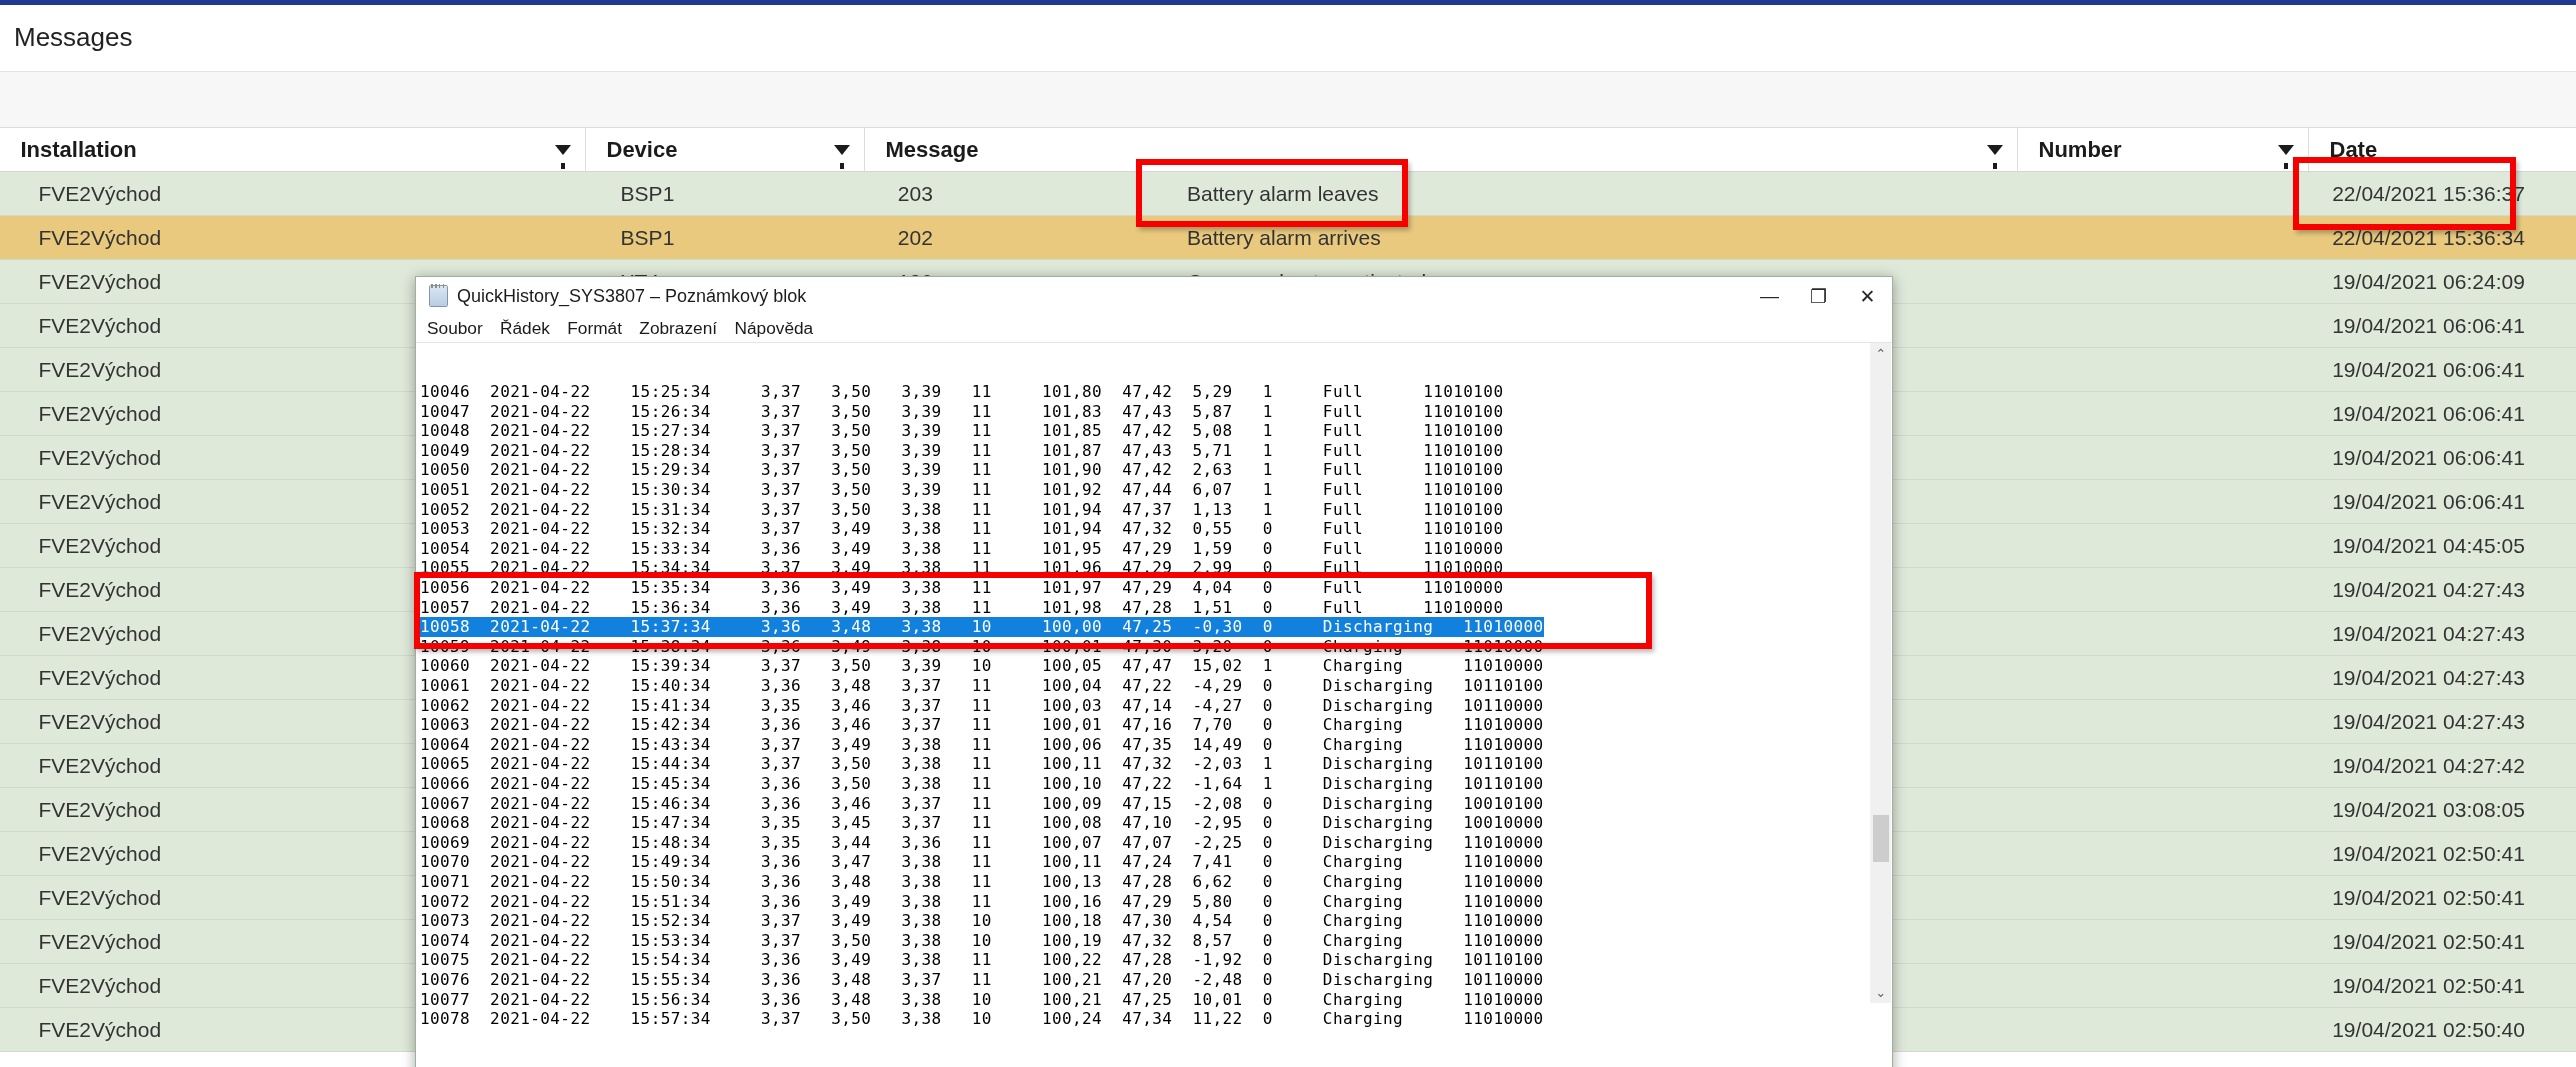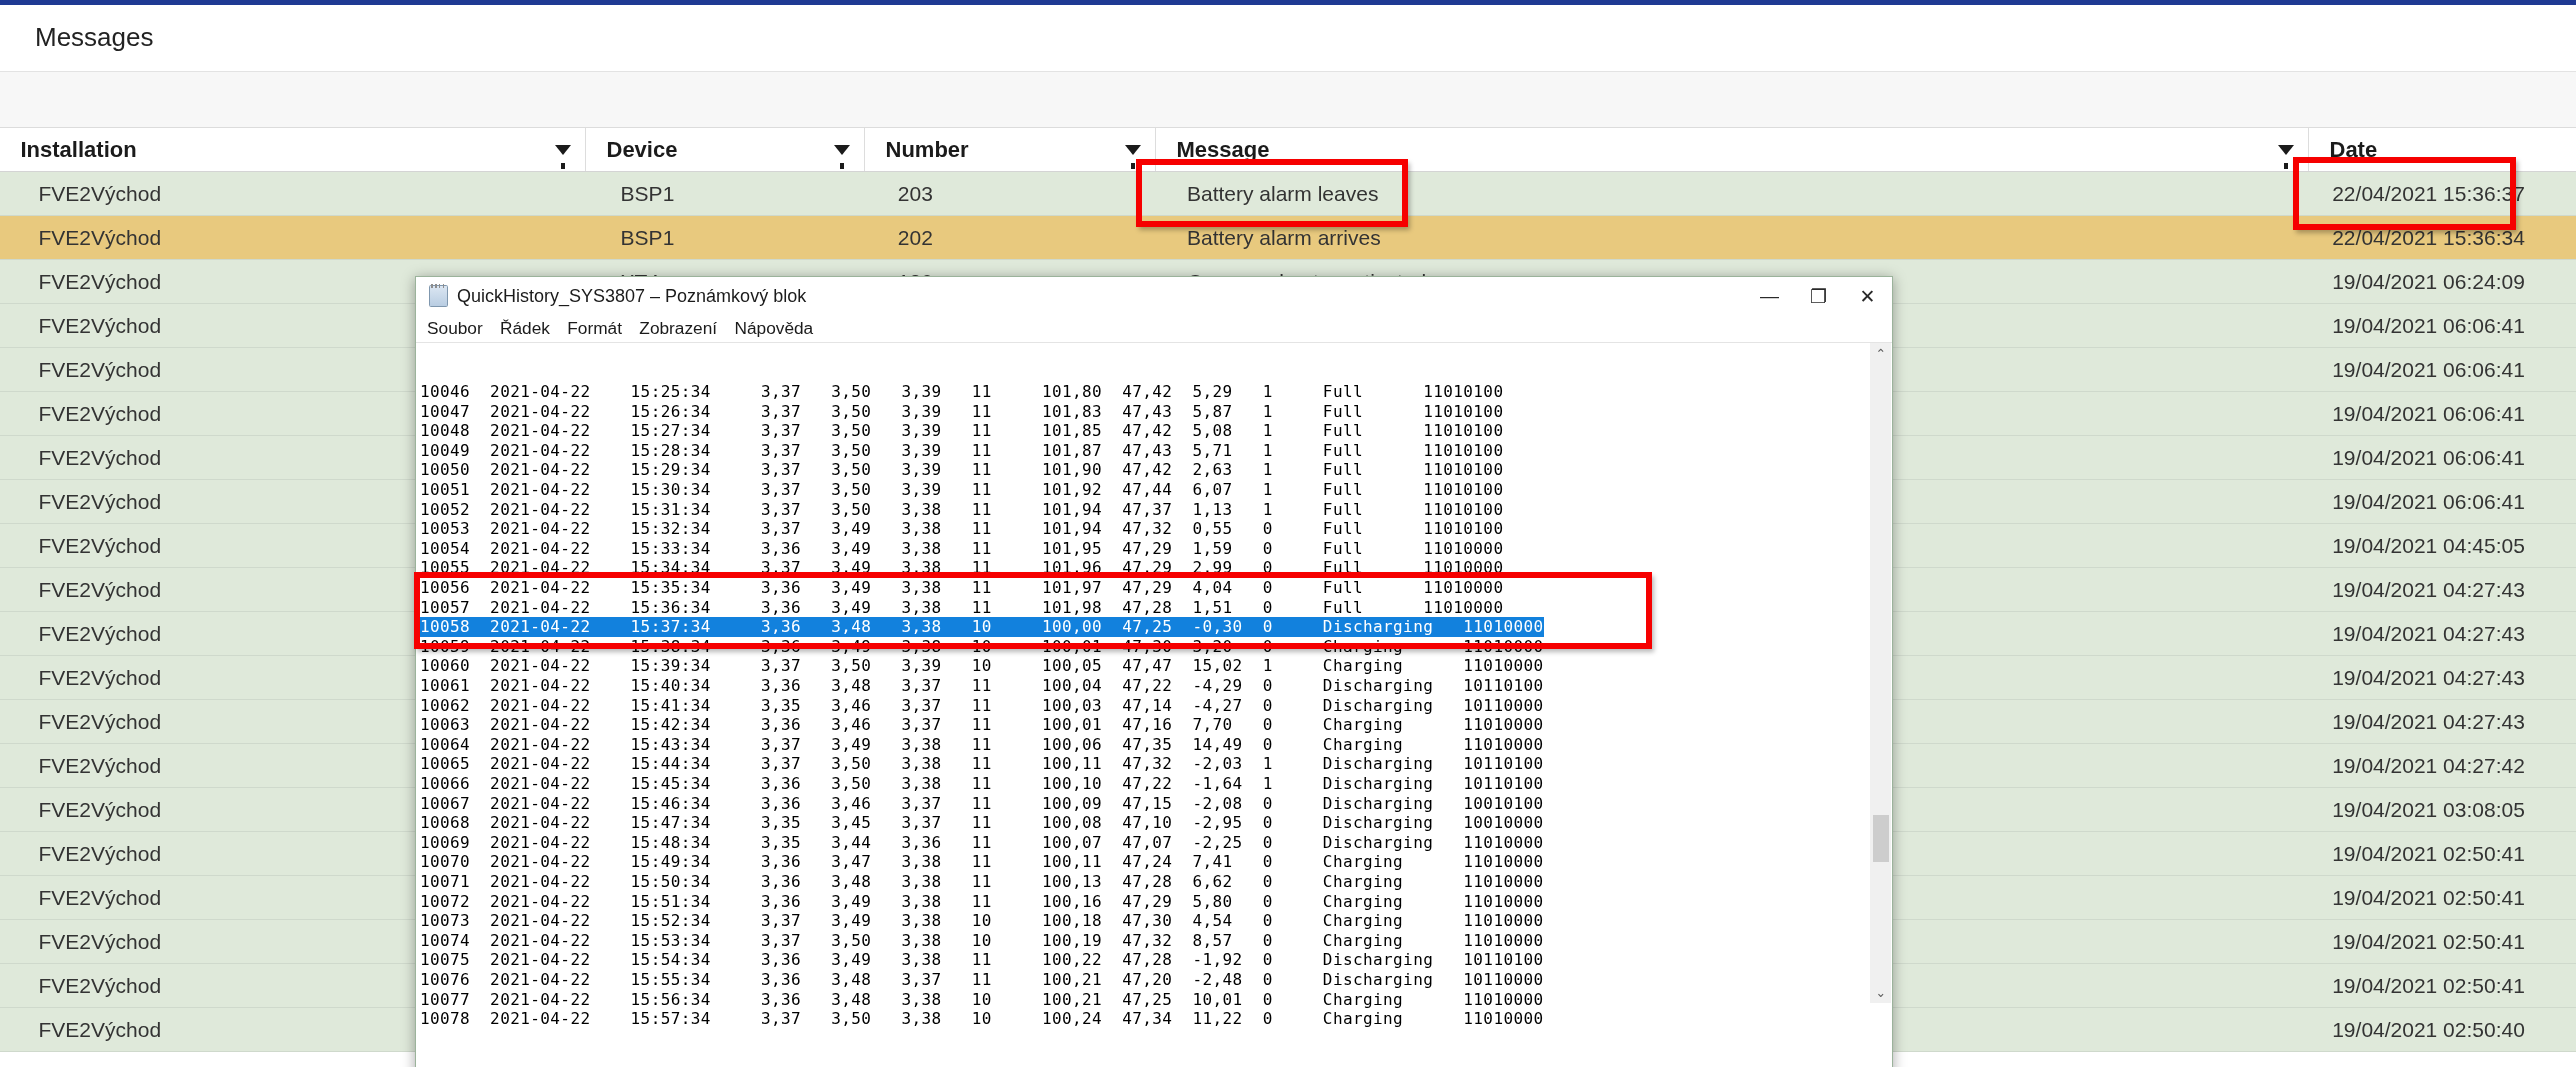--- a/index.html
+++ b/index.html
@@ -17,21 +17,21 @@
     width: 2576px; height: 4.7px;
     background: #1f3a93;
   }
 
   
   #page-title {
     position: absolute; left: 0; top: 4.7px;
     width: 2576px; height: 66px;
     background: #ffffff;
     display: flex; align-items: center;
-    padding-left: 35px;
+    padding-left: 14px;
     font-size: 26px;
     color: #222222;
     font-weight: 400;
   }
 
   
   #toolbar-strip {
     position: absolute; left: 0; top: 71px;
     width: 2576px; height: 57px;
     background: #f7f7f7;
@@ -232,26 +232,26 @@
 <div id="messages-table">
   <div class="thead-row" id="thead">
       <div class="th c-install">
         <span>Installation</span>
         <span class="filter-ico"></span>
       </div>
       <div class="th c-device">
         <span>Device</span>
         <span class="filter-ico"></span>
       </div>
+      <div class="th c-message">
+        <span>Message</span>
+        <span class="filter-ico"></span>
+      </div>
       <div class="th c-number">
         <span>Number</span>
-        <span class="filter-ico"></span>
-      </div>
-      <div class="th c-message">
-        <span>Message</span>
         <span class="filter-ico"></span>
       </div>
       <div class="th c-date">
         <span>Date</span>
       </div>
     </div>
   <div id="tbody">
       <div class="tr green">
         <div class="td c-install">FVE2Východ</div>
         <div class="td c-device">BSP1</div>

